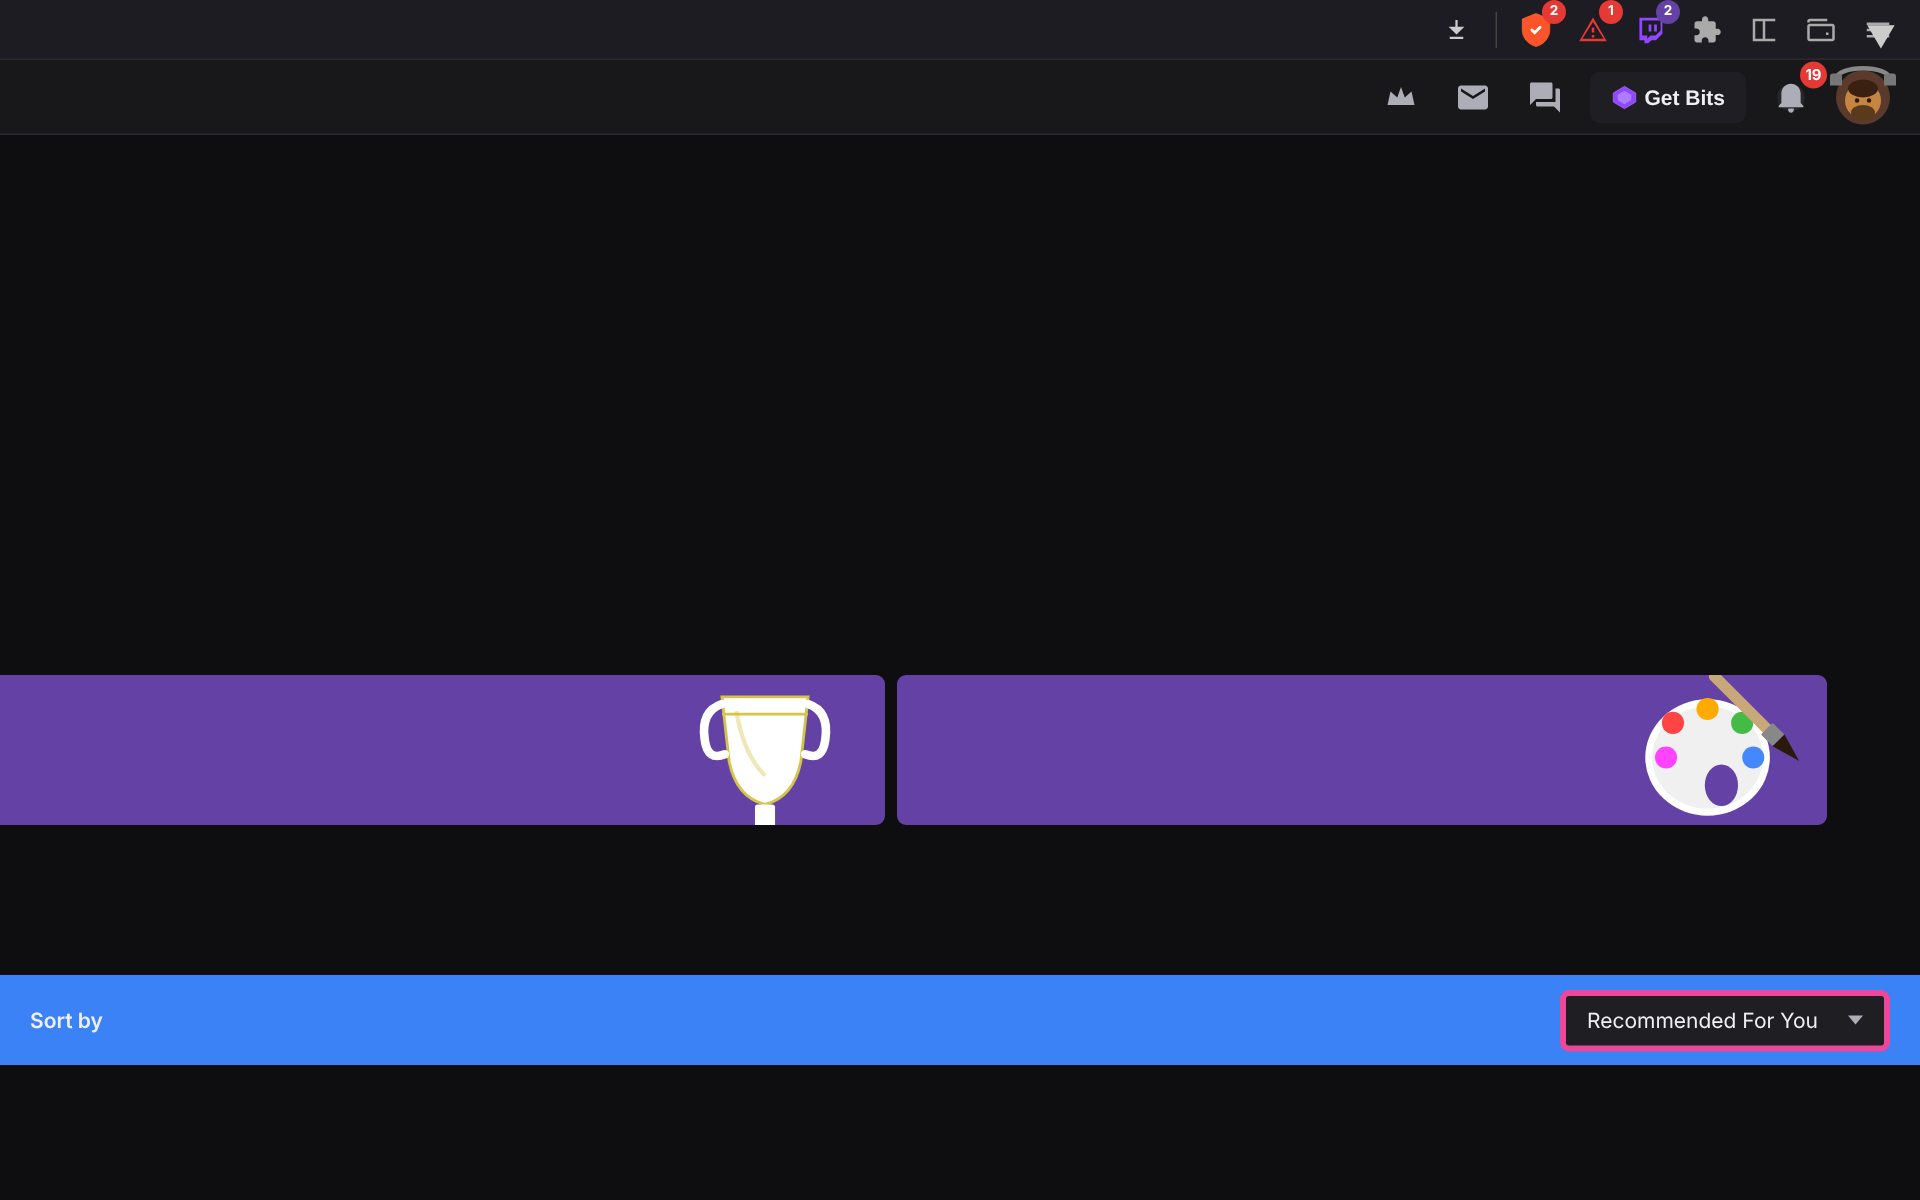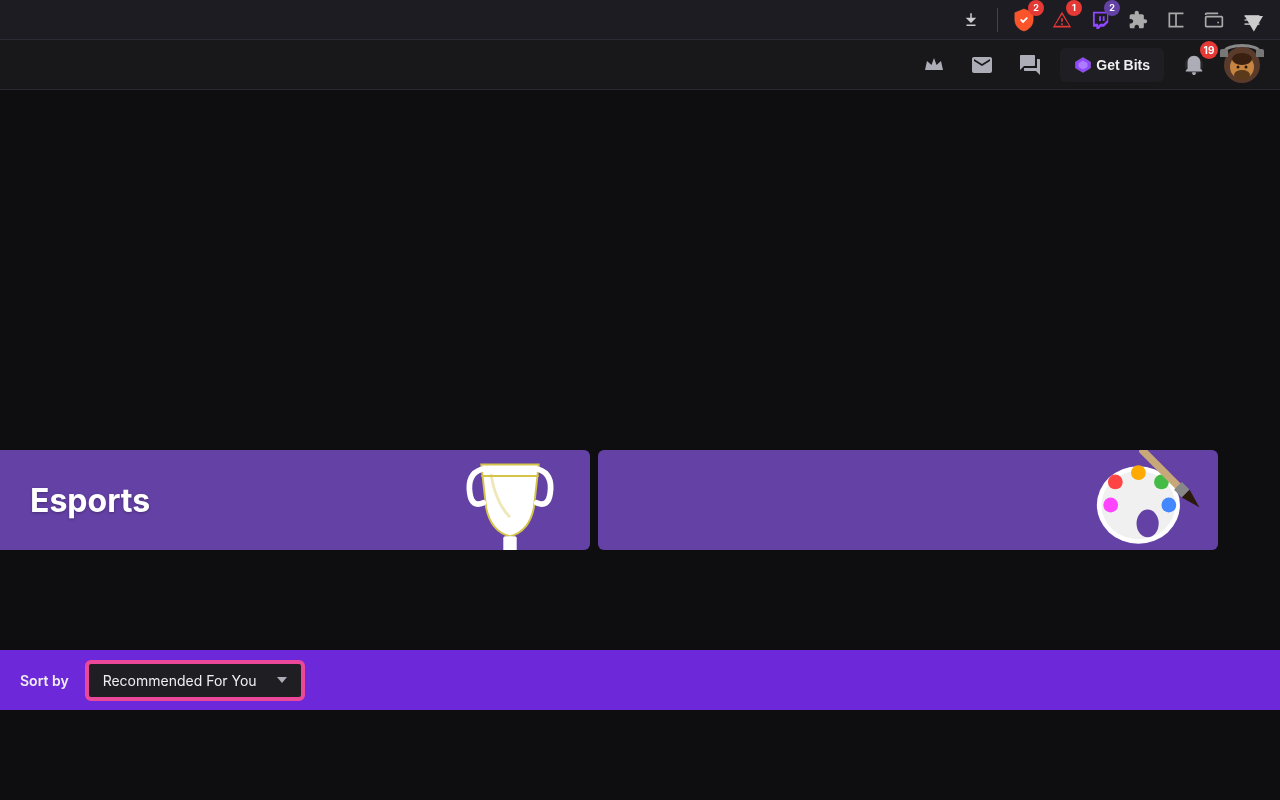--- a/index.html
+++ b/index.html
@@ -205,24 +205,24 @@
       height: 120px;
     }
 
     
     .sort-bar {
       position: absolute;
       bottom: 0;
       right: 0;
       width: 100%;
       height: 60px;
-      background: #6d28d9;
-      display: flex;
-      align-items: center;
-      justify-content: flex-start;
+      background: #3b82f6;
+      display: flex;
+      align-items: center;
+      justify-content: space-between;
       padding: 0 20px;
       gap: 16px;
     }
 
     .sort-label {
       color: #efeff1;
       font-size: 14px;
       font-weight: 600;
     }
 
@@ -383,21 +383,20 @@
   </div>
 </div>
 
 <div class="main-content">
 
   <div style="height: 160px; background: #0e0e10;"></div>
 
   <div class="category-section">
 
     <div class="category-card card-esports">
-      <span class="card-title">Esports</span>
 
       <svg class="trophy-icon" viewBox="0 0 100 115">
 
         <g>
 
           <path d="M20 10 L80 10 L75 55 Q70 80 50 85 Q30 80 25 55 Z" fill="white" stroke="#d4c44a" stroke-width="2"></path>
 
           <path d="M20 15 Q5 20 8 40 Q10 55 22 50" fill="none" stroke="white" stroke-width="6" stroke-linecap="round"></path>
           <path d="M80 15 Q95 20 92 40 Q90 55 78 50" fill="none" stroke="white" stroke-width="6" stroke-linecap="round"></path>
 

